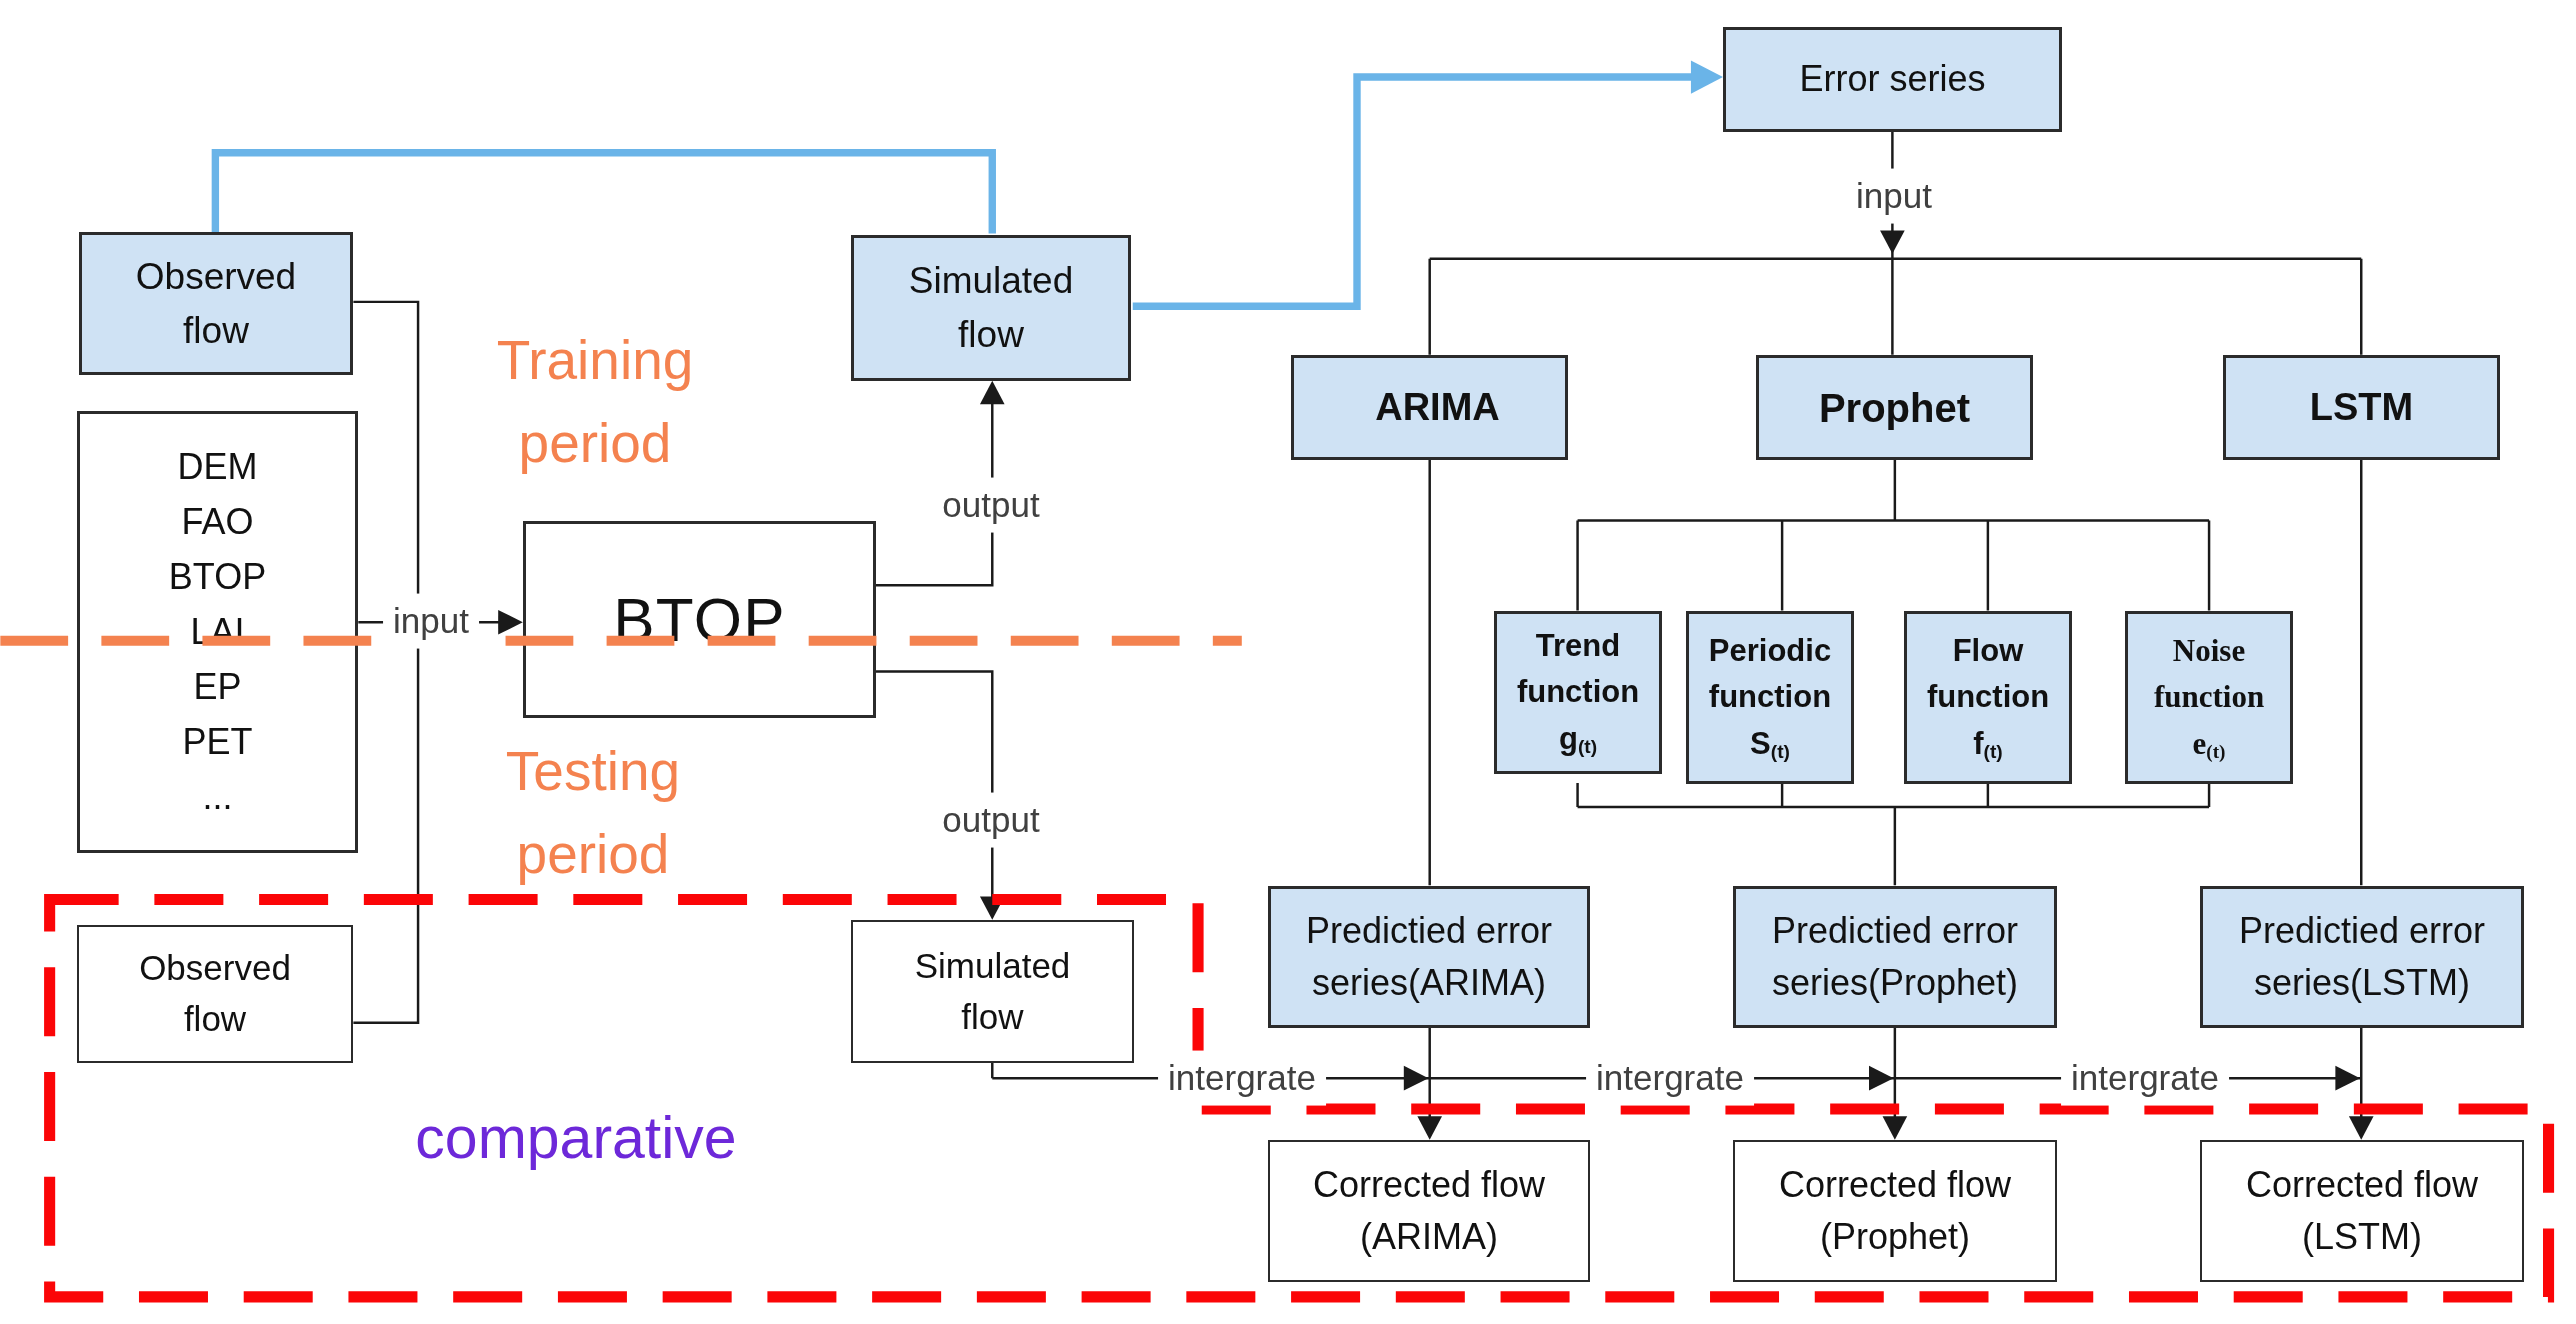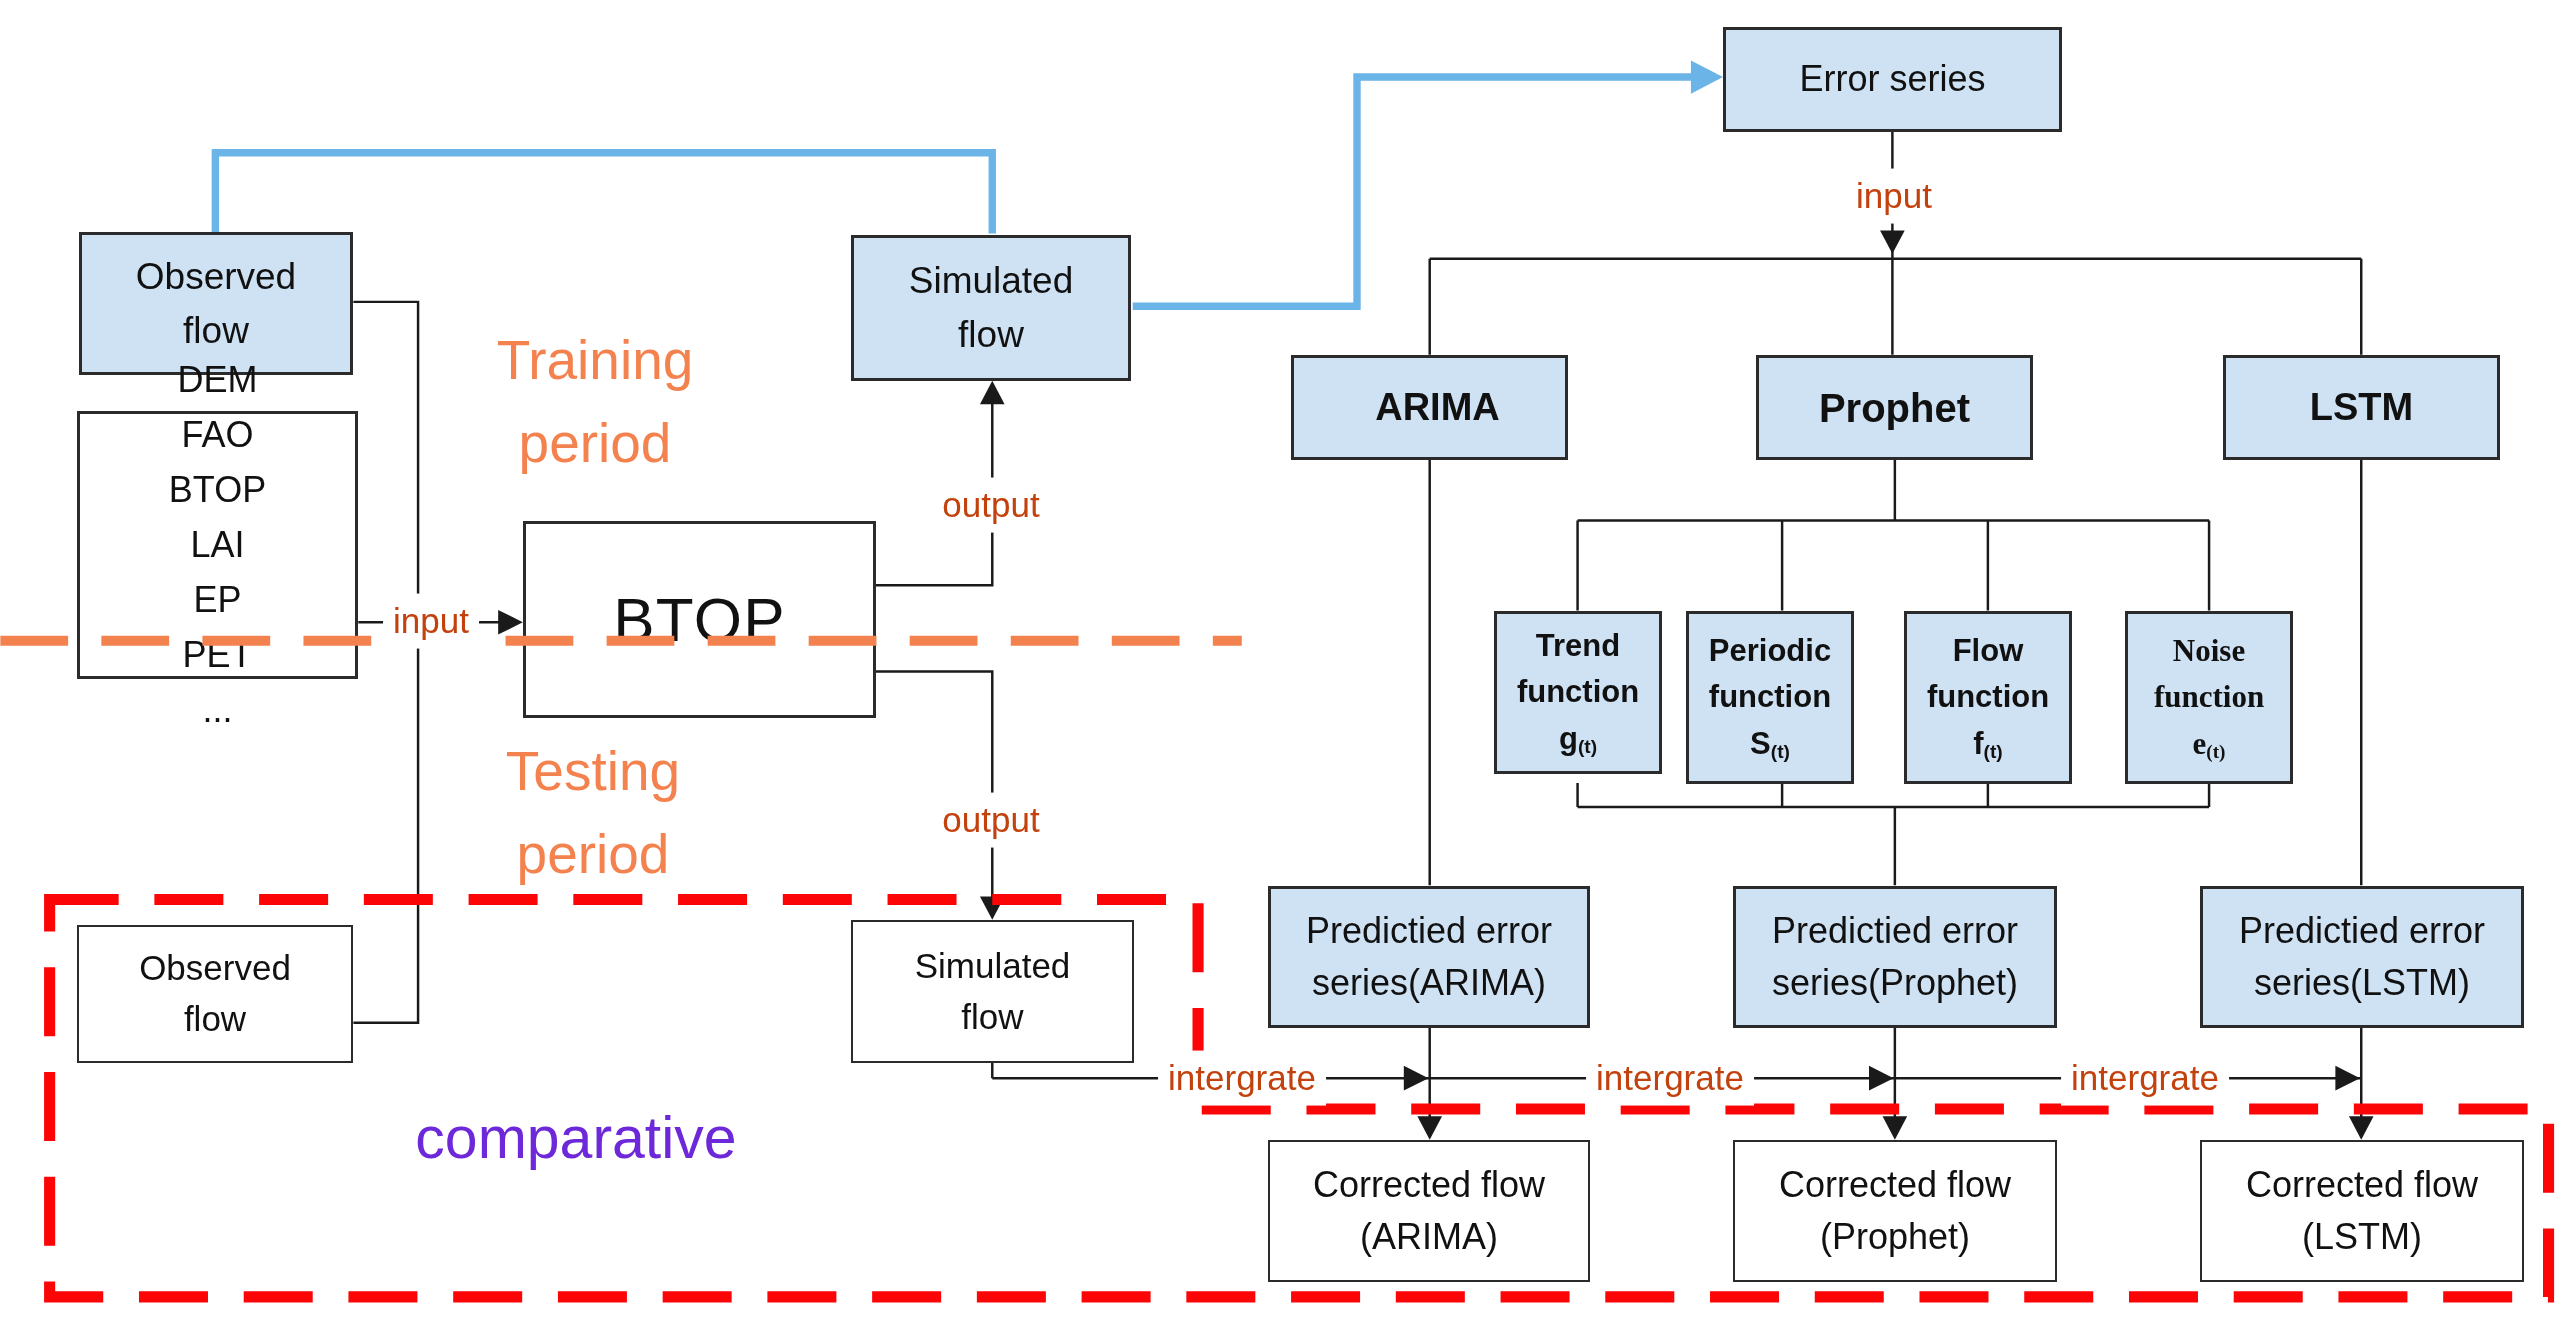--- a/index.html
+++ b/index.html
@@ -23,21 +23,21 @@
   .box.bold{font-weight:bold;}
   .box.fn{font-size:31px;line-height:1.5;font-weight:bold;}
   .box.big{font-size:62px;letter-spacing:1.2px;}
   .box.mid{font-size:36px;}
   .fn-sym{font-weight:bold;}
   .fn-sub{font-size:0.62em;position:relative;top:0.22em;font-weight:bold;}
   .lbl{
     position:absolute;transform:translate(-50%,-50%);
     white-space:pre-line;text-align:center;line-height:1.5;
   }
-  .lbl.small{font-size:35px;color:#c2410c;background:#ffffff;padding:1.2px 10px;}
+  .lbl.small{font-size:35px;color:#404040;background:#ffffff;padding:1.2px 10px;}
   .lbl.orange{font-size:55px;color:#f4824f;}
   .lbl.red{font-size:59px;color:#6d28d9;}
   .list-item{display:block;font-size:36px;line-height:1.15;color:#111;}
   .datalist{gap:13.6px;justify-content:center;}
 </style>
 </head>
 <body>
 
 <div id="stage">
 
@@ -70,21 +70,21 @@
       <polygon points="3832,1850 3812,1812 3852,1812"></polygon>
     </g>
 
     <path d="M349 378 V248 H1610 V379 M1838 497 H2202 V125 H2750" fill="none" stroke="#6ab4e8" stroke-width="12"></path>
     <polygon points="2796,125 2744,98 2744,152" fill="#6ab4e8"></polygon>
   </svg>
 
   <div class="box blue" style="left:79px;top:232px;width:274px;height:143px;">Observed
 flow</div>
 
-  <div class="box datalist" style="left:77px;top:411px;width:281px;height:268px;">
+  <div class="box datalist" style="left:77px;top:411px;width:281px;height:442px;">
     <span class="list-item">DEM</span>
     <span class="list-item">FAO</span>
     <span class="list-item">BTOP</span>
     <span class="list-item">LAI</span>
     <span class="list-item">EP</span>
     <span class="list-item">PET</span>
     <span class="list-item">...</span>
   </div>
 
   <div class="box big" style="left:523px;top:521px;width:353px;height:197px;">BTOP</div>

